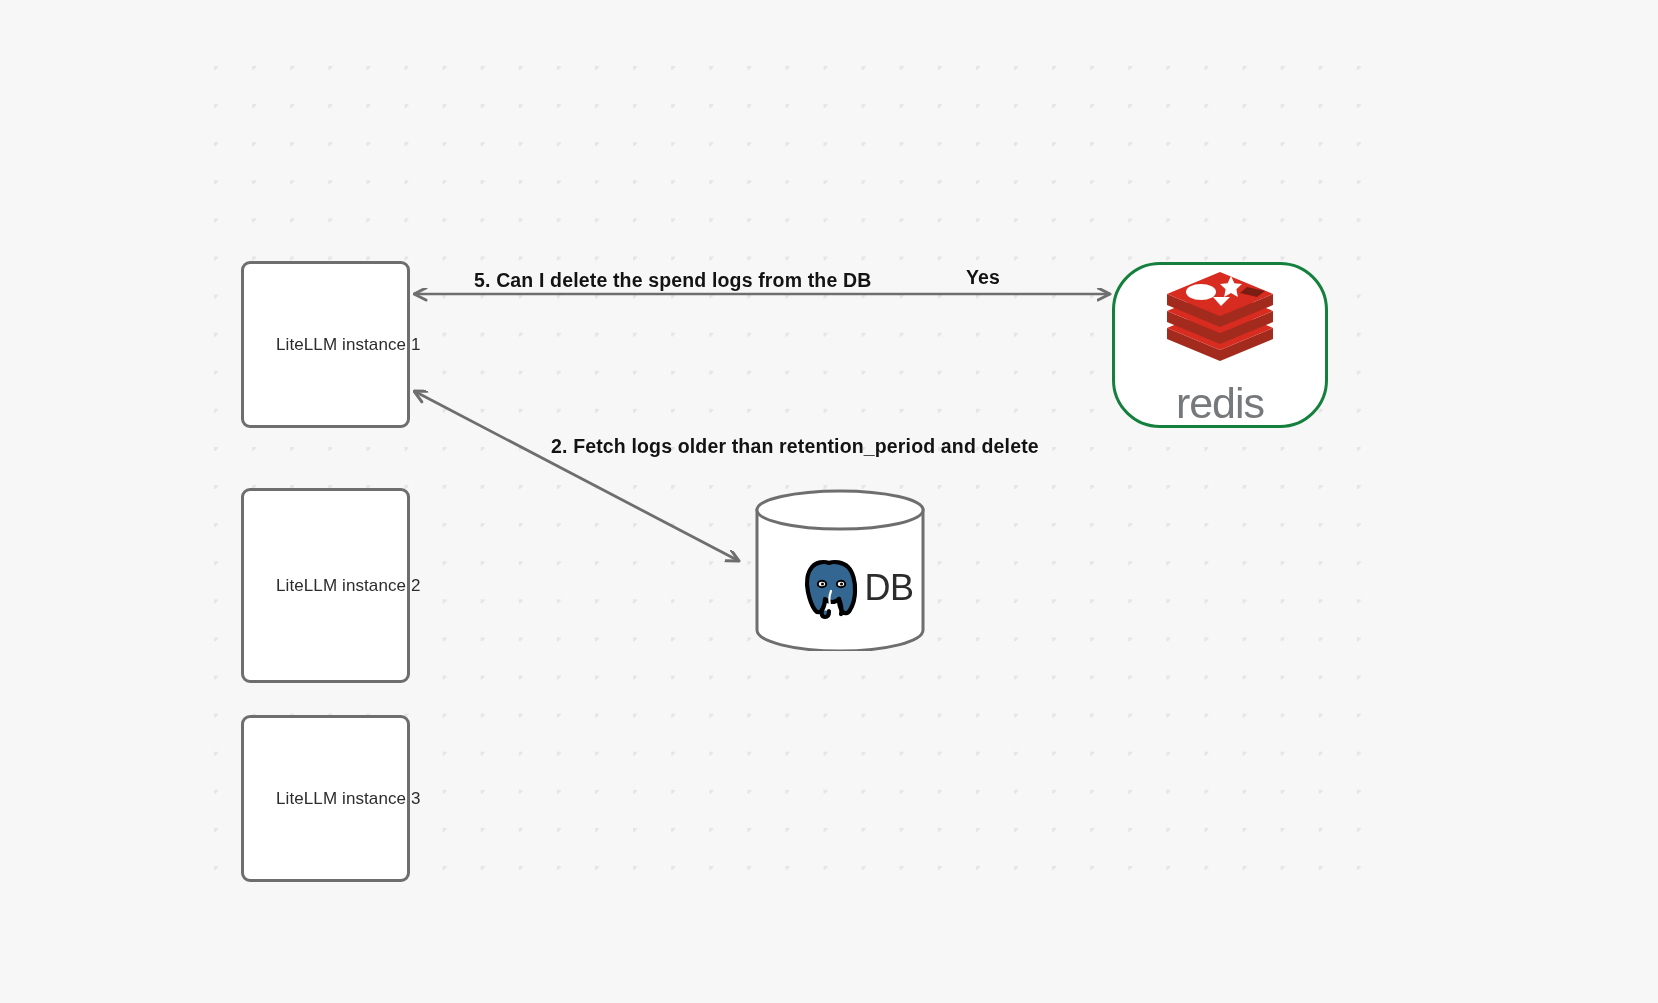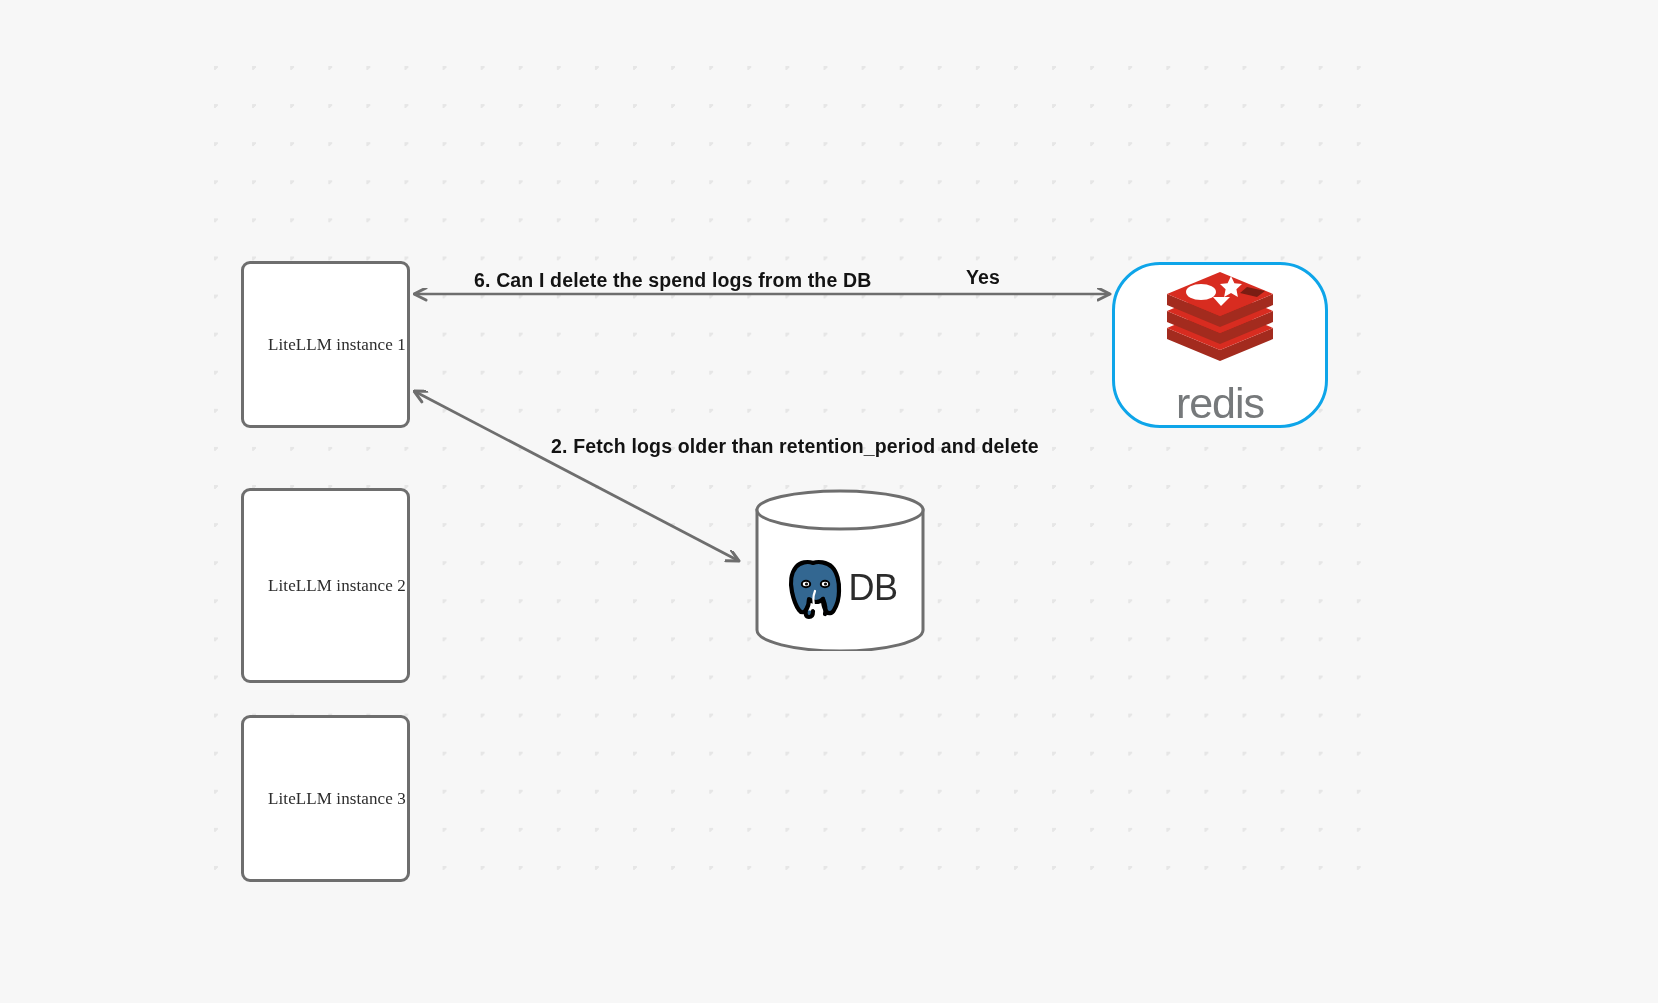--- a/index.html
+++ b/index.html
@@ -34,57 +34,57 @@
     border: 3px solid #6e6e6e;
     border-radius: 9px;
     box-sizing: border-box;
     display: flex;
     align-items: center;
     justify-content: flex-start;
   }
   .node-box .node-label {
     font-size: 17px;
     color: #2c2c2c;
-    font-family: Liberation Serif, serif;
-    padding-left: 24px;
+    font-family: Liberation Sans, sans-serif;
+    padding-left: 32px;
     letter-spacing: 0.1px;
     white-space: nowrap;
   }
   #instance-1 { left: 241px; top: 261px;  width: 169px; height: 167px; }
   #instance-2 { left: 241px; top: 488px;  width: 169px; height: 195px; }
   #instance-3 { left: 241px; top: 715px;  width: 169px; height: 167px; }
 
   
   #redis-node {
     position: absolute;
     left: 1112px;
     top: 262px;
     width: 216px;
     height: 166px;
     background: #ffffff;
-    border: 3px solid #0ea5e9;
+    border: 3px solid #15803d;
     border-radius: 48px;
     box-sizing: border-box;
     display: flex;
     flex-direction: column;
     align-items: center;
     justify-content: center;
   }
   #redis-logo { display:block; }
   
   #db-node {
     position: absolute;
     left: 754px;
     top: 489px;
     width: 172px;
     height: 162px;
   }
   #db-inner-label {
     position: absolute;
-    left: 0; top: 0;
+    left: 16px; top: 0;
     width: 172px; height: 162px;
     display: flex;
     align-items: center;
     justify-content: center;
     padding-top: 36px;
     box-sizing: border-box;
     text-align: center;
   }
   .db-text {
     font-size: 36px;
@@ -200,19 +200,19 @@
         <ellipse cx="24" cy="29" rx="4.2" ry="3.2" fill="#ffffff" stroke="#000000" stroke-width="2"></ellipse>
         <ellipse cx="43" cy="29" rx="4.2" ry="3.2" fill="#ffffff" stroke="#000000" stroke-width="2"></ellipse>
         <circle cx="24.5" cy="29" r="1.6" fill="#111111"></circle>
         <circle cx="43.5" cy="29" r="1.6" fill="#111111"></circle>
         <path d="M33 36 C31 41 31 48 33 54" fill="none" stroke="#ffffff" stroke-width="2.2" stroke-linecap="round"></path>
       </svg>
       <span class="db-text">DB</span>
     </div>
   </div>
 
-  <div class="edge-label" id="label-1">6.  Can I delete the spend logs from the DB</div>
+  <div class="edge-label" id="label-1">5.  Can I delete the spend logs from the DB</div>
 
   <div class="edge-label" id="label-yes">Yes</div>
 
   <div class="edge-label" id="label-2">2.  Fetch logs older than retention_period and delete</div>
 
 </div>
 
 </body></html>

